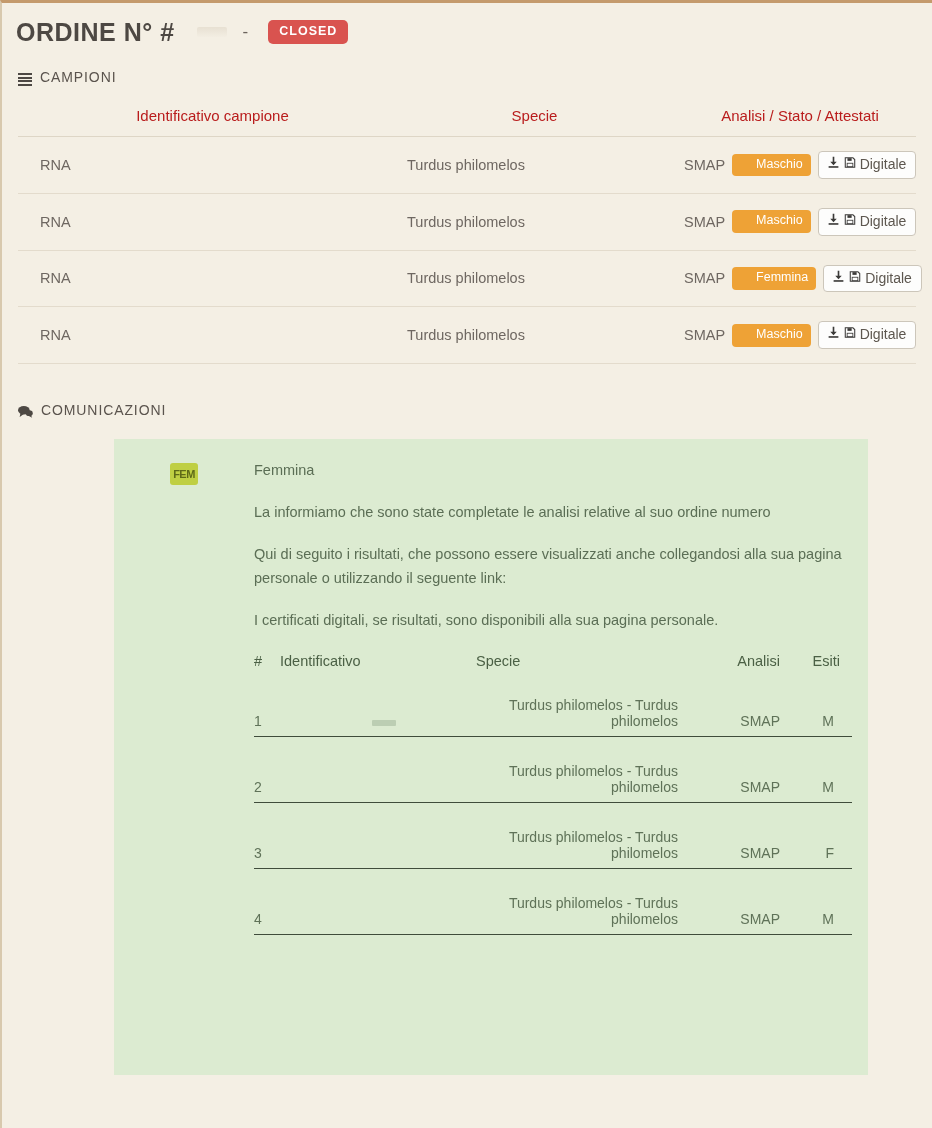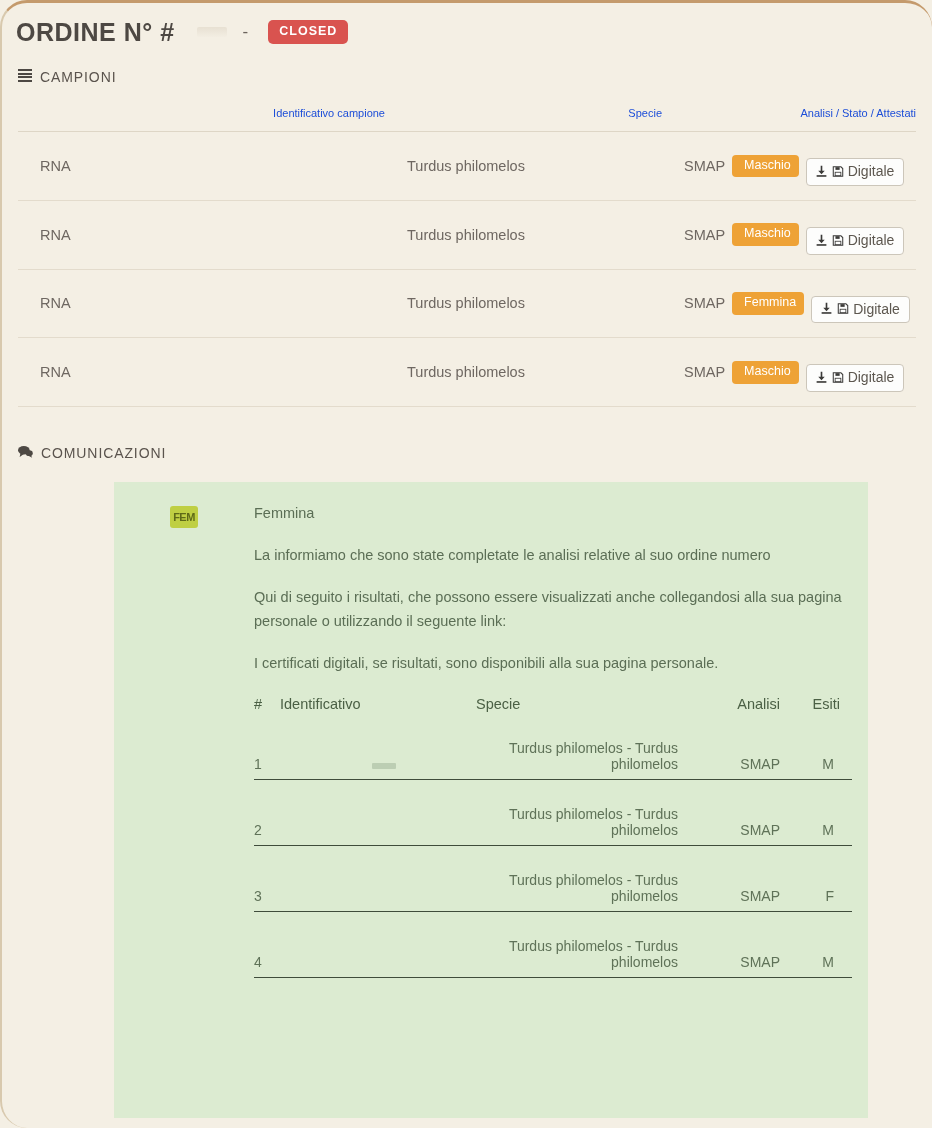--- a/index.html
+++ b/index.html
@@ -18,21 +18,20 @@
   .page {
     position: absolute;
     left: 0; top: 0;
     width: 932px;
     height: 1128px;
     background: #f4efe4;
     border-top: 3px solid #c49a6c;
     border-left: 2px solid #d8c9ae;
     box-sizing: border-box;
     overflow: hidden;
-    border-radius: 27px;
   }
 
   
   .order-header {
     display: flex;
     align-items: center;
     padding: 14px 0 0 14px;
     height: 44px;
     box-sizing: border-box;
   }
@@ -64,21 +63,21 @@
     font-weight: bold;
     letter-spacing: 1px;
     padding: 5px 11px 6px 11px;
     border-radius: 5px;
     line-height: 1;
   }
 
   
   .section-title {
     display: flex;
-    align-items: flex-start;
+    align-items: flex-end;
     gap: 8px;
     font-size: 14px;
     letter-spacing: 0.9px;
     color: #5a534d;
     font-weight: normal;
     padding-left: 16px;
   }
   .sec-campioni { margin-top: 22px; }
   .sec-comunicazioni { margin-top: 12px; }
   .icon-list {
@@ -98,24 +97,24 @@
   .icon-list i:nth-child(4){ top: 10.5px; }
 
   
   .samples-wrap { padding: 0 16px 0 16px; margin-top: 16px; }
   table.samples {
     width: 100%;
     border-collapse: collapse;
     table-layout: fixed;
   }
   table.samples th {
-    text-align: right;
+    text-align: center;
     font-weight: normal;
-    font-size: 11px;
-    color: #1d4ed8;
+    font-size: 15px;
+    color: #b91c1c;
     padding: 6px 0 12px 22px;
     border-bottom: 1px solid #ded6c6;
   }
   table.samples td {
     font-size: 14.5px;
     color: #6e6761;
     padding: 14px 0 14px 22px;
     border-bottom: 1px solid #e3dbcc;
     vertical-align: middle;
   }
@@ -127,37 +126,35 @@
     display: flex;
     align-items: center;
     gap: 7px;
     white-space: nowrap;
   }
   .lbl-smap { font-size: 14.5px; color: #6e6761; }
   .badge-sex {
     background: #eea236;
     color: #ffffff;
     font-size: 12.5px;
-    padding: 4px 8px 5px 12px;
+    padding: 4px 8px 5px 24px;
     border-radius: 4px;
     line-height: 1.1;
   }
   .btn-digitale {
     display: inline-flex;
-    align-items: center;
     gap: 4px;
     background: #fdfdfc;
     border: 1px solid #ccc6ba;
     border-radius: 4px;
     padding: 4px 9px 5px 8px;
     font-size: 14px;
     color: #5d574f;
     line-height: 1.2;
     cursor: pointer;
-    margin-top: 12px;
   }
   .btn-digitale svg { display: block; }
 
   
   .comms-area { margin-top: 38px; }
   .message-card {
     margin: 21px 64px 0 112px;
     background: #dcebd1;
     min-height: 636px;
     padding: 18px 0 20px 0;

